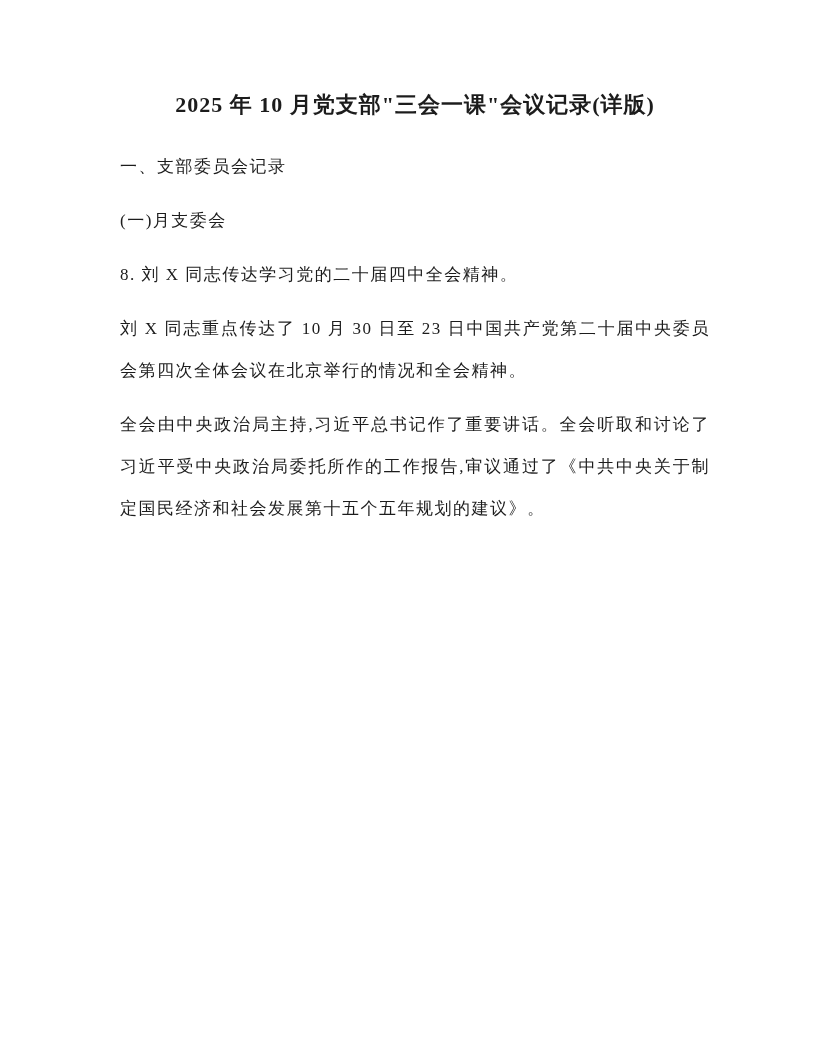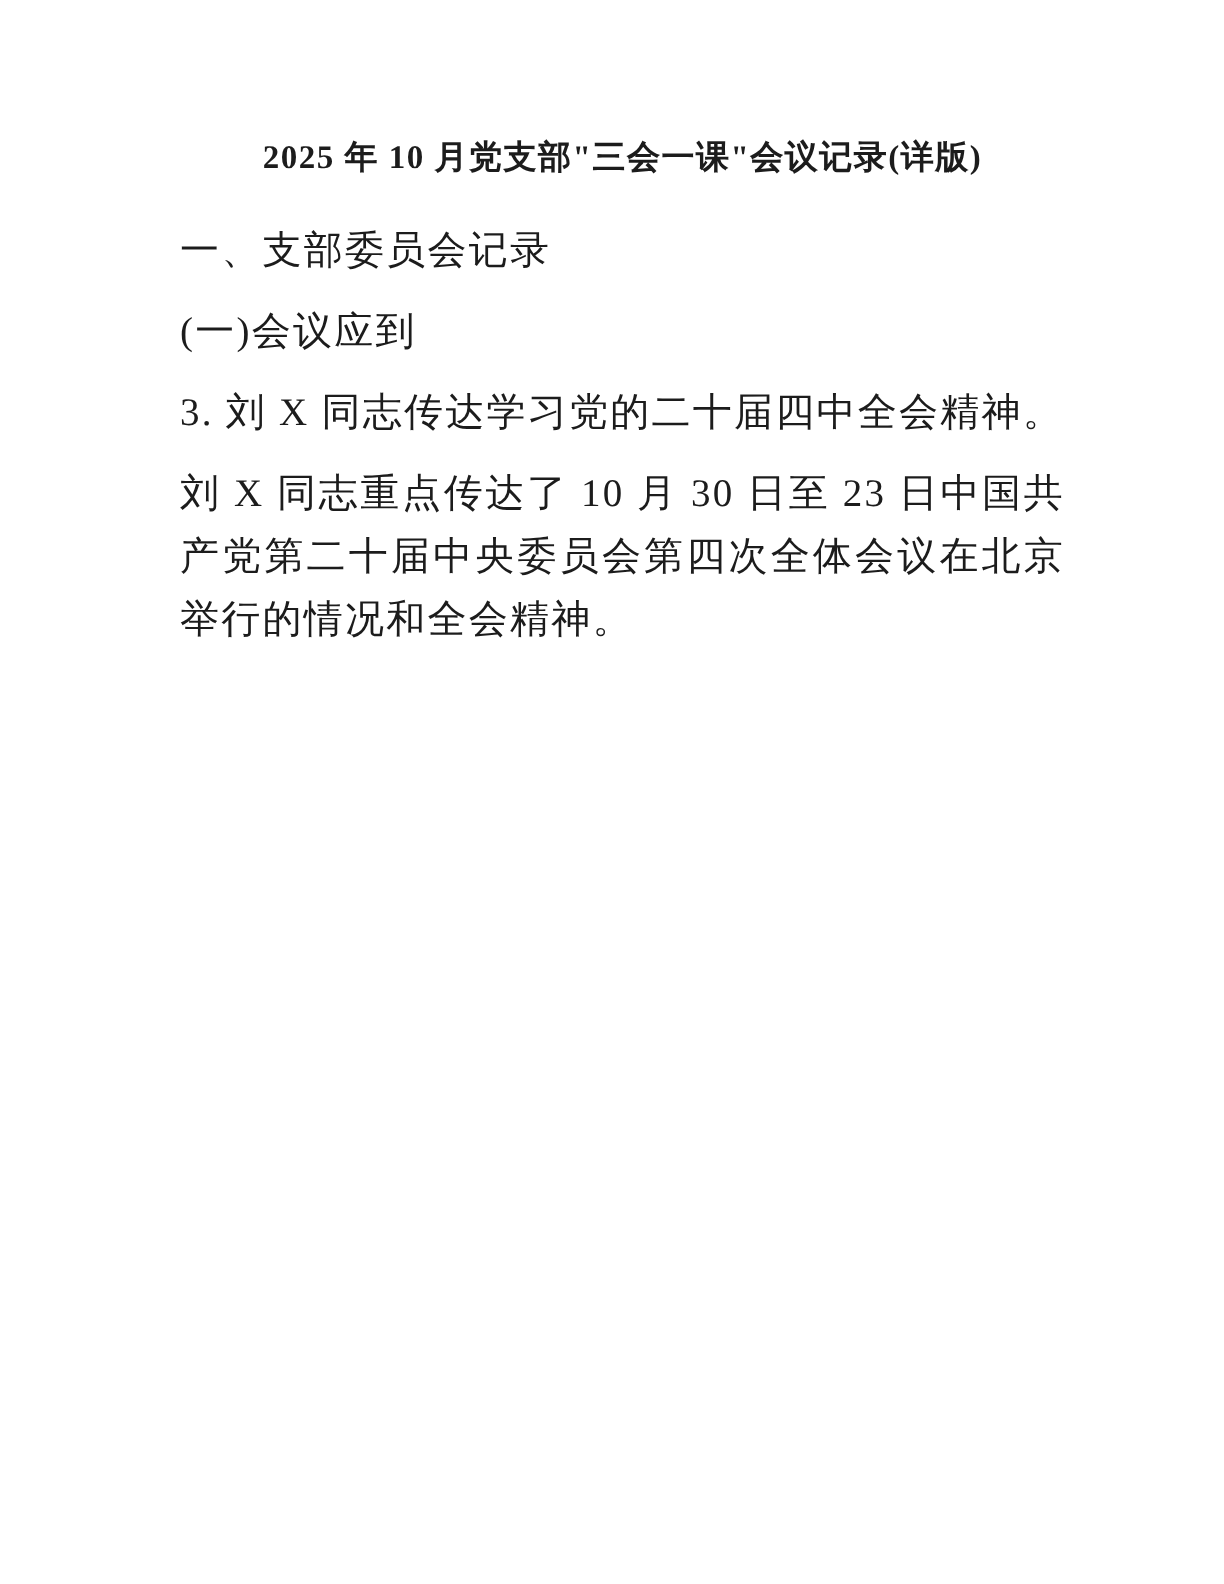--- a/index.html
+++ b/index.html
@@ -23,37 +23,38 @@
   }
   .doc-title {
     font-size: 22px;
     font-weight: bold;
     line-height: 42px;
     text-align: center;
     letter-spacing: 1px;
     margin: 0 0 20px 0;
   }
   .block {
-    font-size: 26px;
+    font-size: 17px;
     line-height: 42px;
     letter-spacing: 1.5px;
     margin: 0 0 12px 0;
     text-align: justify;
     text-align-last: left;
     text-justify: inter-ideograph;
   }
 </style>
 </head>
 <body>
 
 <div class="page">
   <h1 class="doc-title">2025 年 10 月党支部"三会一课"会议记录(详版)</h1>
 
   <p class="block">一、支部委员会记录</p>
 
 
-  <p class="block">(一)会议应到</p>
+  <p class="block">(一)月支委会</p>
 
-  <p class="block">3. 刘 X 同志传达学习党的二十届四中全会精神。</p>
+  <p class="block">8. 刘 X 同志传达学习党的二十届四中全会精神。</p>
 
   <p class="block">刘 X 同志重点传达了 10 月 30 日至 23 日中国共产党第二十届中央委员会第四次全体会议在北京举行的情况和全会精神。</p>
 
+  <p class="block">全会由中央政治局主持,习近平总书记作了重要讲话。全会听取和讨论了习近平受中央政治局委托所作的工作报告,审议通过了《中共中央关于制定国民经济和社会发展第十五个五年规划的建议》。</p>
 </div>
 
 </body></html>

